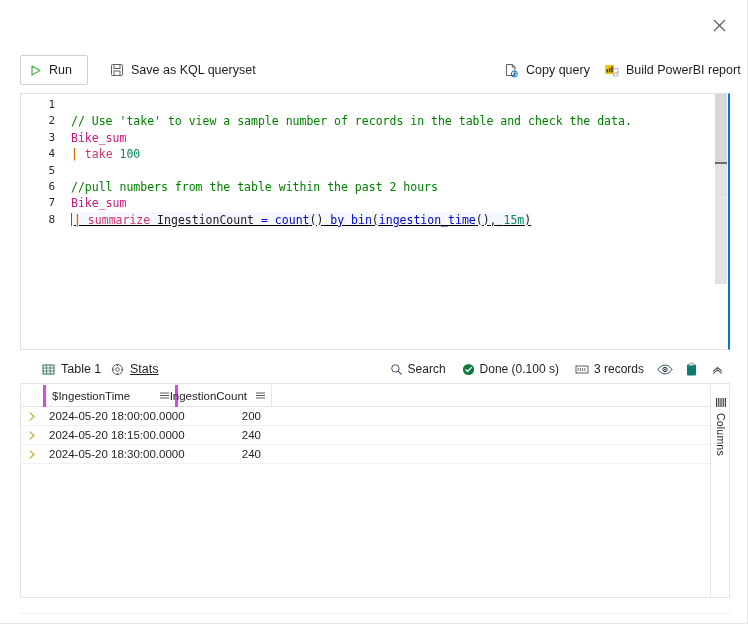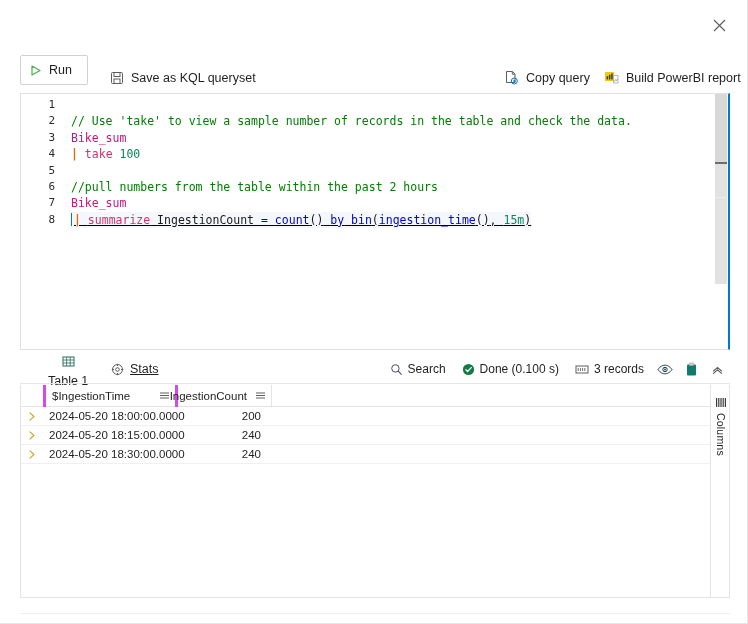--- a/index.html
+++ b/index.html
@@ -65,21 +65,21 @@
     background: #ffffff;
     border-radius: 2px;
     cursor: pointer;
     font-size: 12.5px;
     color: #201f1e;
   }
   .tb-item {
     position: absolute;
     top: 0px;
     height: 30px;
-    display: flex; align-items: flex-end; gap: 7px;
+    display: flex; align-items: center; gap: 7px;
     padding: 0 6px;
     cursor: pointer;
     font-size: 12.5px;
     color: #201f1e;
     background: transparent;
     border: none;
     white-space: nowrap;
   }
   .tb-save { left: 104px; }
   .tb-copy { left: 498px; }
@@ -189,21 +189,21 @@
   }
   .res-tab.active { font-weight: 400; }
   .res-tab .tab-ul {
     position: absolute;
     left: 0; bottom: -5px;
     height: 3px;
     width: 100%;
     background: #107c6e;
     border-radius: 1px;
   }
-  .tab-table { left: 25px; flex-direction: column; }
+  .tab-table { left: 19px; }
   .tab-stats { left: 88px; text-decoration: underline; }
 
   .res-right {
     position: absolute;
     right: 0; top: 0;
     height: 28px;
     display: flex; align-items: center; gap: 0px;
     font-size: 12px;
     color: #201f1e;
   }

